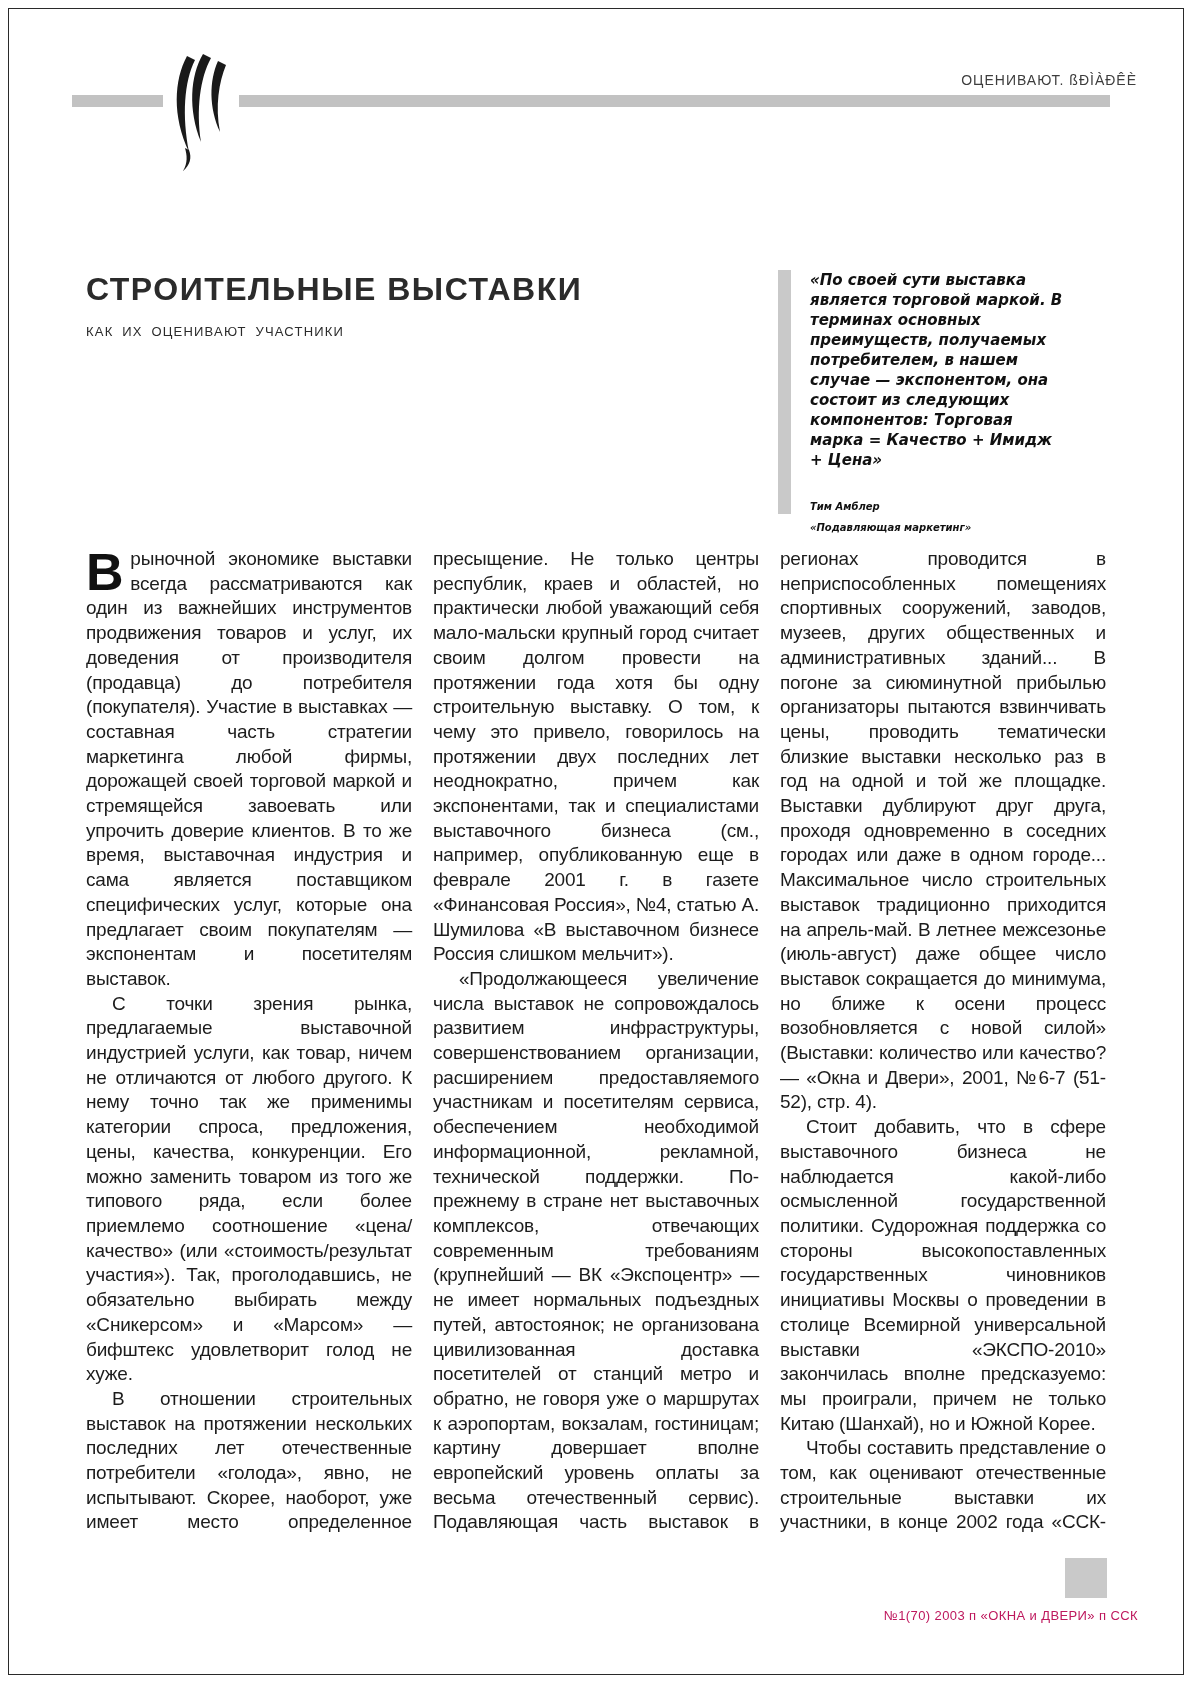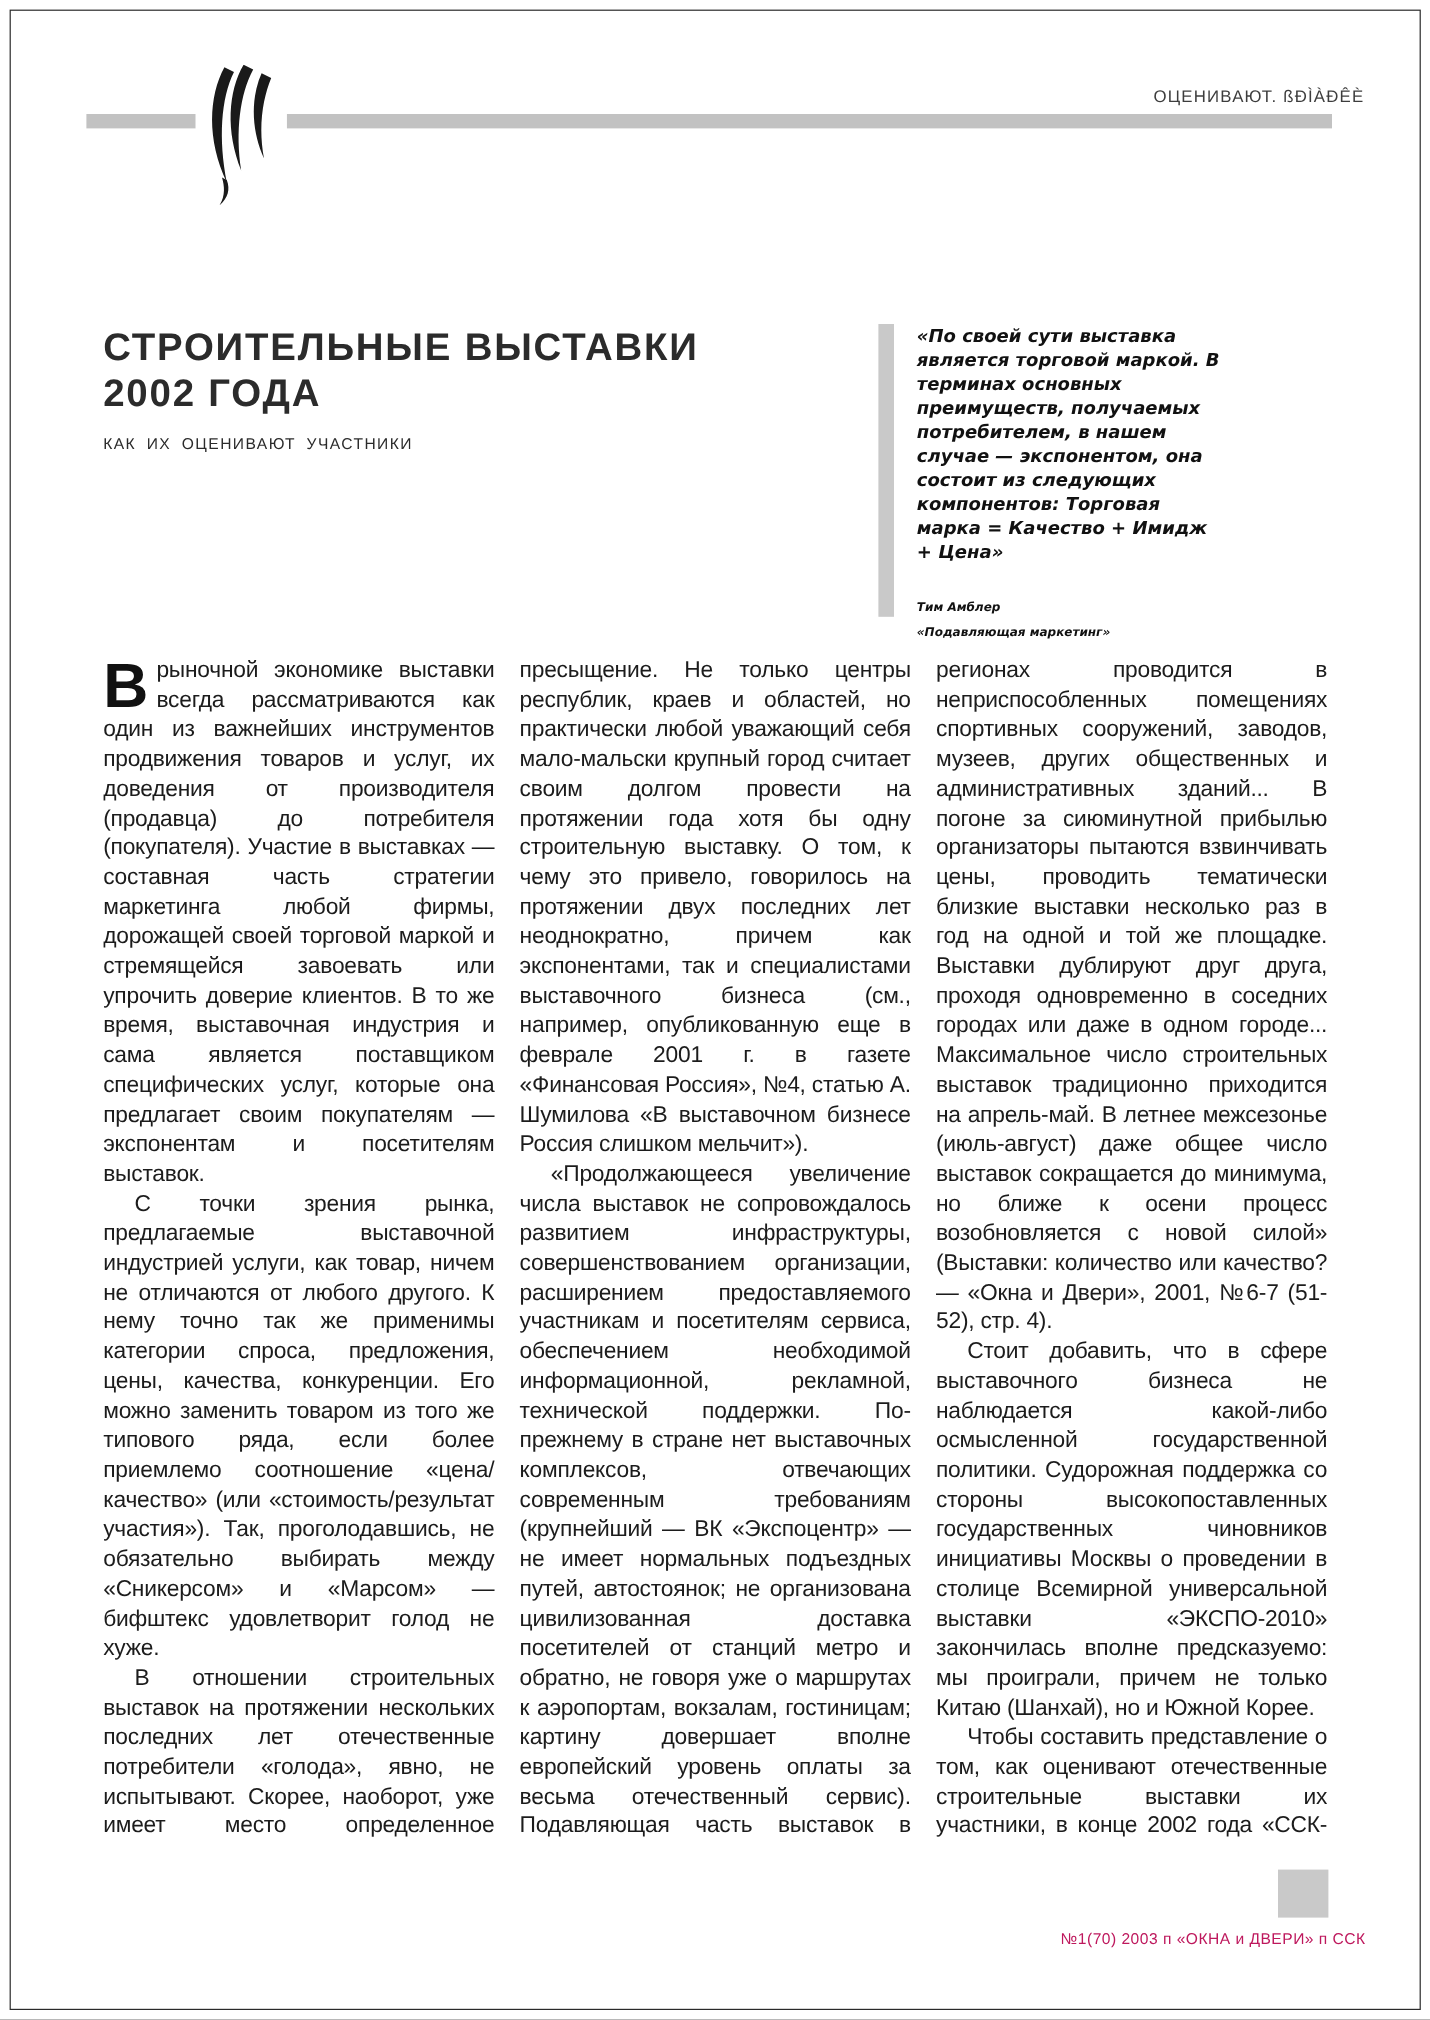--- a/index.html
+++ b/index.html
@@ -36,21 +36,21 @@
   .title-line{
     font-weight:bold;font-size:32px;letter-spacing:1.5px;
     color:#2b2b2b;line-height:38px;white-space:nowrap;
   }
   .subtitle{
     margin-top:16px;font-size:13px;letter-spacing:1.2px;
     color:#2b2b2b;word-spacing:4px;white-space:nowrap;
   }
   
   .quote-block{
-    position:absolute;left:732px;top:270px;width:330px;
+    position:absolute;left:778px;top:270px;width:330px;
     display:flex;
   }
   .quote-bar{
     width:13px;height:244px;background:#c9c9c9;flex:0 0 13px;
   }
   .quote-content{
     margin-left:19px;width:256px;
     font-family:"DejaVu Sans",sans-serif;
     font-style:italic;font-weight:bold;
     color:#111;
@@ -98,21 +98,20 @@
       <path d="M24,2 C11,26 9,62 26,98 C19,62 21,28 32,6 Z" fill="#1a1a1a"></path>
       <path d="M40,0 C27,22 25,56 38,88 C33,56 37,24 48,4 Z" fill="#1a1a1a"></path>
       <path d="M55,7 C46,27 46,54 57,78 C52,52 56,28 63,11 Z" fill="#1a1a1a"></path>
       <path d="M26,96 C29,104 27,111 20,117 C25,109 24,101 22,94 Z" fill="#1a1a1a"></path>
     </svg>
   </div>
   <div class="rubric">ОЦЕНИВАЮТ. ßÐÌÀÐÊÈ</div>
 
   <div class="title-block">
     <div class="title-line">СТРОИТЕЛЬНЫЕ ВЫСТАВКИ</div>
-    <div class="title-line">2002 ГОДА</div>
     <div class="subtitle">КАК ИХ ОЦЕНИВАЮТ УЧАСТНИКИ</div>
   </div>
 
   <div class="quote-block">
     <div class="quote-bar"></div>
     <div class="quote-content">
       <div class="quote-text">«По своей сути выставка является торговой маркой. В терминах основных преимуществ, получаемых потребителем, в нашем случае — экспонентом, она состоит из следующих компонентов: Торговая марка = Качество + Имидж + Цена»</div>
       <div class="quote-attrib">
         <div>Тим Амблер</div>
         <div>«Подавляющая маркетинг»</div>

